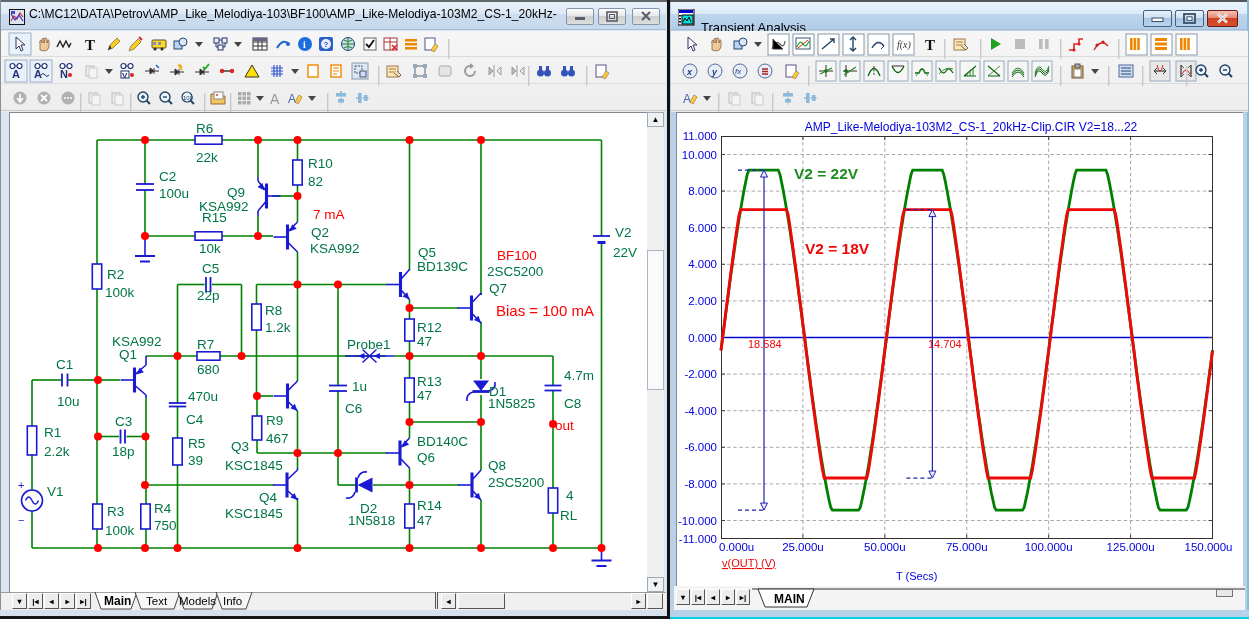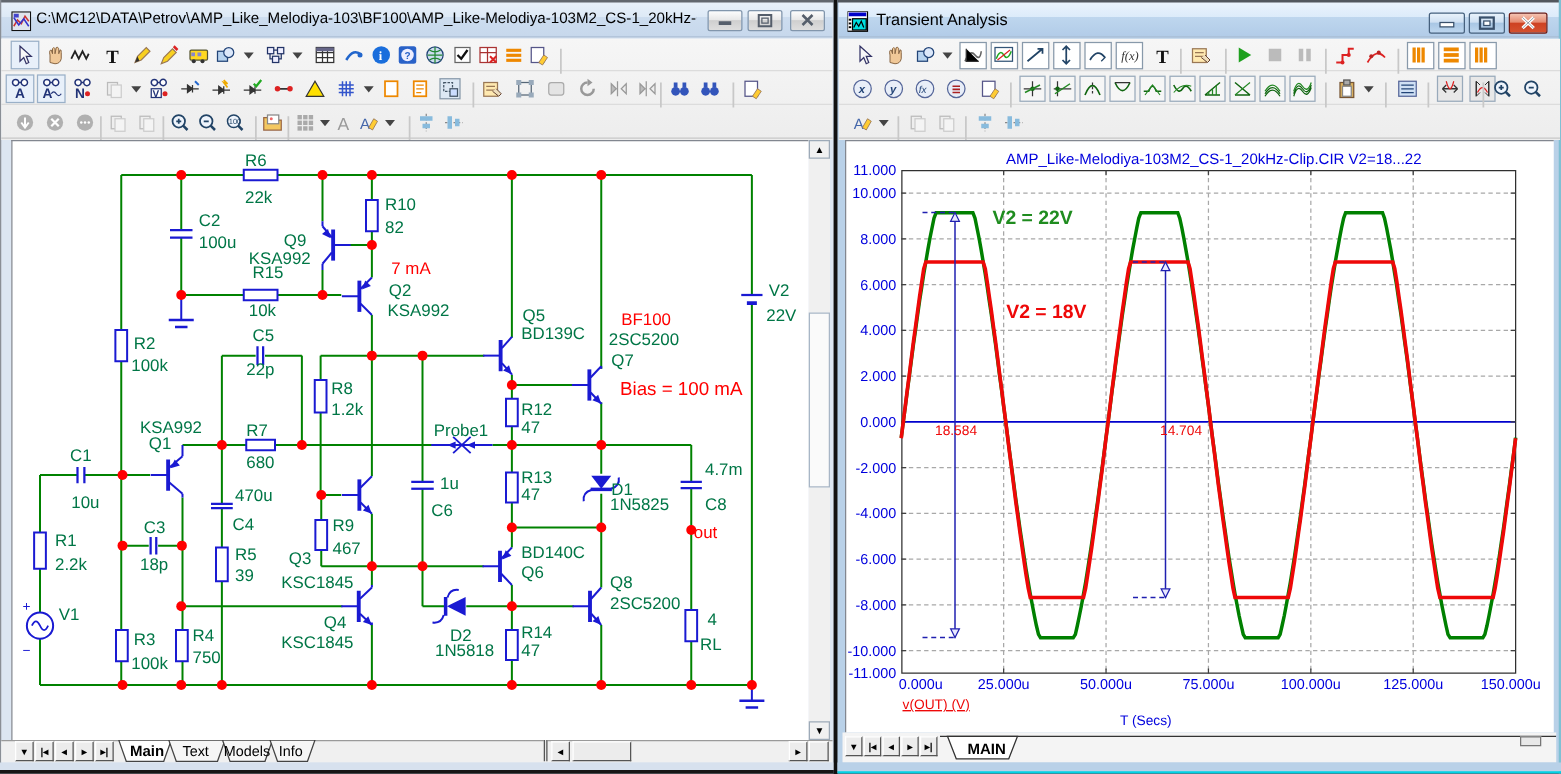--- a/index.html
+++ b/index.html
@@ -874,21 +874,21 @@
   <div style="position:absolute;right:0;top:0;width:2px;height:619px;background:#7fc0d4;"></div>
   <svg style="left:8px;top:9px" width="17" height="17" viewBox="0 0 17 17">
     <rect x="0" y="0" width="16" height="16" fill="#fff" stroke="#000"></rect>
     <rect x="1" y="1" width="14" height="3" fill="#0000c8"></rect>
     <rect x="4" y="6" width="11" height="9" fill="#00e0e0" stroke="#000"></rect>
     <path d="M5,13 L7,9 L9,12 L11,8 L13,13" stroke="#000" fill="none"></path>
     <rect x="1" y="6" width="2" height="1.5" fill="#000"></rect>
     <rect x="1" y="9" width="2" height="1.5" fill="#000"></rect>
     <rect x="1" y="12" width="2" height="1.5" fill="#000"></rect>
   </svg>
-  <div class="ttext" style="left:31px;top:8px;">Transient Analysis</div>
+  <div class="ttext" style="left:31px;top:20px;">Transient Analysis</div>
   <div class="wbtnb" style="left:473px;width:29px;">
         <svg width="27" height="15">
           <rect x="8" y="7" width="11" height="3.5" fill="#fff" stroke="#39506b" stroke-width="1"></rect>
         </svg>
       </div>
   <div class="wbtnb" style="left:505px;width:29px;">
         <svg width="27" height="15">
           <rect x="8" y="3" width="11" height="9" fill="none" stroke="#39506b" stroke-width="1.8"></rect>
           <rect x="11" y="5.8" width="5" height="3.6" fill="#fff" stroke="#39506b"></rect>
         </svg>

